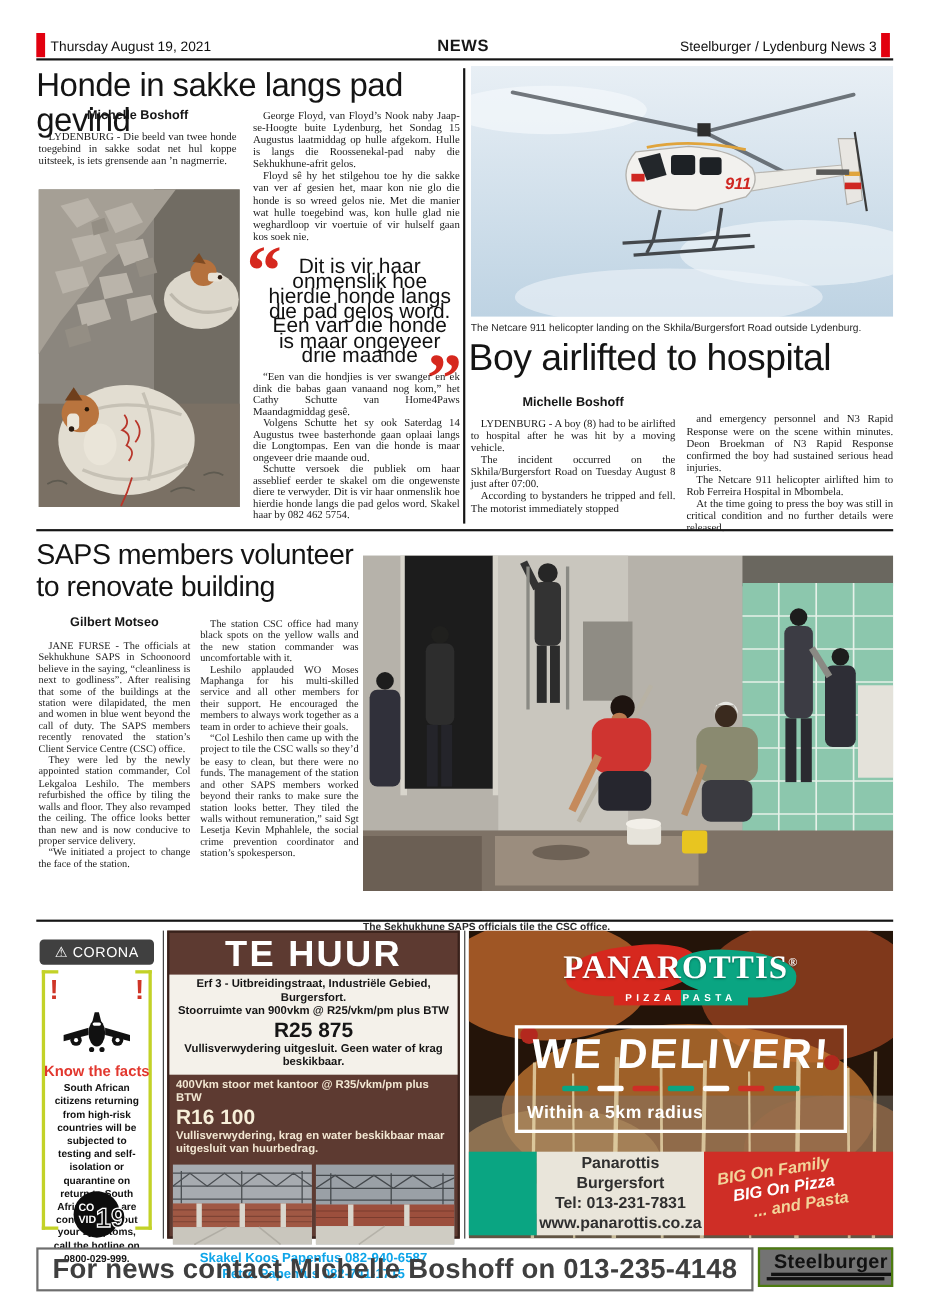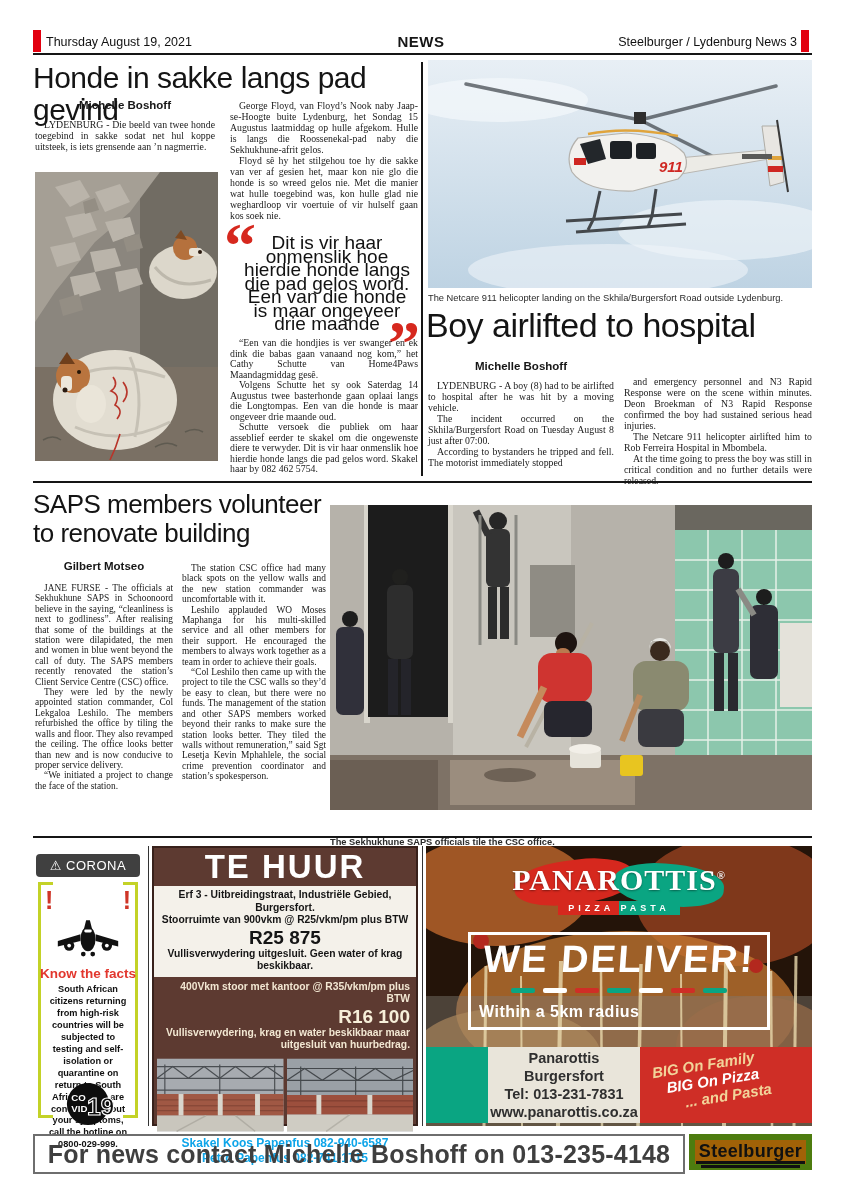--- a/index.html
+++ b/index.html
@@ -39,21 +39,21 @@
   .bra-r{border-right-width:3px;border-top-width:3px;border-bottom-width:3px;}
   .excl{font-weight:800;font-size:25px;color:#cf3527;line-height:1;}
   .cor-head{color:#e2372e;font-weight:bold;font-size:13.5px;text-align:center;}
   .cor-body{font-weight:bold;font-size:9.2px;line-height:1.3;text-align:center;color:#111;}
   
   .tehuur{background:#5d3a31;border:2px solid #38211b;box-sizing:border-box;}
   .th-title{color:#fff;font-weight:800;font-size:33px;letter-spacing:2px;text-align:center;line-height:38px;}
   .th-white{background:#f4f1ea;text-align:center;color:#151515;}
   .th-line{font-weight:bold;font-size:10.3px;line-height:12.5px;}
   .th-price{font-weight:800;font-size:19px;line-height:21px;}
-  .th-brown{text-align:right;color:#f7efd9;}
+  .th-brown{text-align:left;color:#f7efd9;}
   .th-brown .th-line{color:#f2e7d2;}
   .th-contact{color:#0ea5e9;font-weight:bold;font-size:12px;line-height:15px;text-align:center;}
   
   .pan{overflow:hidden;}
   .pan-logo-wrap{text-align:center;}
   .pan-blob{position:absolute;border-radius:45%;}
   .pan-brand{position:relative;font-family:"Liberation Serif",serif;font-weight:800;font-size:30px;
              color:#fff;letter-spacing:1px;line-height:34px;text-shadow:0 1px 2px rgba(0,0,0,.4);}
   .pan-sub{position:relative;display:inline-block;margin-top:1px;padding:2px 10px;color:#fff;
            font-weight:bold;font-size:9px;letter-spacing:4px;
@@ -63,21 +63,21 @@
                text-align:center;line-height:44px;}
   .dash{display:inline-block;width:24px;height:5px;margin:0 4px;border-radius:2px;}
   .radius-txt{font-weight:bold;font-size:16px;color:#fff;letter-spacing:.5px;}
   .pan-strip{display:flex;}
   .pan-strip-center{background:#e9e5da;flex:1;text-align:center;color:#2f2f2f;font-weight:bold;
                     font-size:14.5px;line-height:18px;display:flex;flex-direction:column;justify-content:center;}
   .big-line{font-style:italic;font-weight:800;font-size:15px;line-height:17px;white-space:nowrap;}
   
   .foot-box{border:2px solid #6e6e6e;display:flex;align-items:center;justify-content:center;}
   .foot-txt{font-weight:800;font-size:25px;color:#3f3f3f;letter-spacing:.2px;}
-  .sb-box{border:6px solid #4d7c0f;box-sizing:border-box;text-align:center;background:#a16207;}
+  .sb-box{border:2px solid #4d7c0f;box-sizing:border-box;text-align:right;background:#737373;}
   .sb-name{font-weight:800;font-size:18px;color:#111;letter-spacing:.3px;line-height:20px;
            border-bottom:3px solid #111;display:inline-block;padding:1px 3px 0 3px;}
   .sb-bar{height:3px;background:#111;margin:1px 6px 0 6px;}
 </style>
 </head>
 <body>
 
 <div id="page">
 
   <div class="abs redblk" style="left:33px;top:30px;width:8px;height:22px;"></div>

